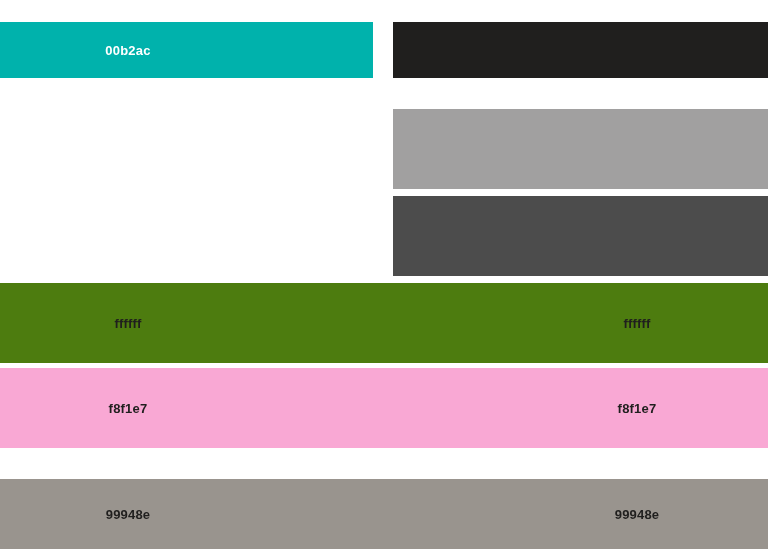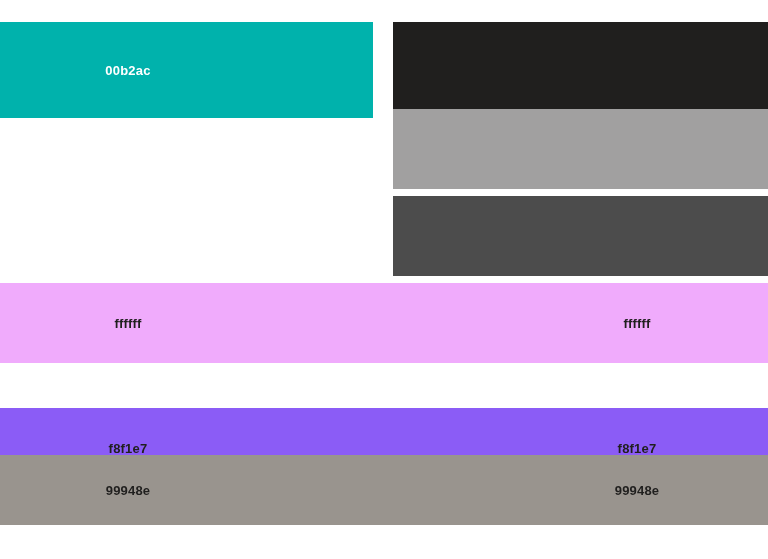--- a/index.html
+++ b/index.html
@@ -43,34 +43,34 @@
   .label-dark  { color: #201f1e; }
 
   
   .anchor-left  { left: 128px; }
   .anchor-right { left: 637px; }
 
   
   .col-left  { left: 0px;   width: 373px; }
   .col-right { left: 393px; width: 375px; }
 
-  .row-1 { top: 22px;  height: 96px; }
+  .row-1 { top: 22px;  height: 56px; }
   .row-2 { top: 109px; height: 80px; }
   .row-3 { top: 196px; height: 80px; }
 
   
   .band {
     position: absolute;
     left: 0;
     width: 768px;
     box-sizing: border-box;
   }
   .band-white { top: 283px; height: 80px; background: #ffffff; }
   .band-cream { top: 368px; height: 80px; }
-  .band-gray  { top: 455px; height: 70px; padding-left: 28px; }
+  .band-gray  { top: 479px; height: 70px; padding-left: 28px; }
 
   .band .swatch-label {
     top: 50%;
     margin-top: -6px;
   }
   .swatch .swatch-label {
     top: 50%;
     margin-top: -6px;
   }
 </style>
@@ -87,26 +87,26 @@
   </div>
 
   <div class="swatch col-right row-2" style="background-color: rgb(161, 160, 160);">
     
   </div>
 
   <div class="swatch col-right row-3" style="background-color: rgb(76, 76, 76);">
     
   </div>
 
-  <div class="band band-white" style="background-color: #f0abfc;">
+  <div class="band band-white" style="background-color: #4d7c0f;">
     <span class="swatch-label label-dark anchor-left">ffffff</span>
     <span class="swatch-label label-dark anchor-right">ffffff</span>
   </div>
 
-  <div class="band band-cream" style="background-color: #8b5cf6; margin-top: 40px;">
+  <div class="band band-cream" style="background-color: #f9a8d4;">
     <span class="swatch-label label-dark anchor-left">f8f1e7</span>
     <span class="swatch-label label-dark anchor-right">f8f1e7</span>
   </div>
 
   <div class="band band-gray" style="background-color: rgb(153, 148, 142);">
     <span class="swatch-label label-dark anchor-left">99948e</span>
     <span class="swatch-label label-dark anchor-right">99948e</span>
   </div>
 
 </div>

